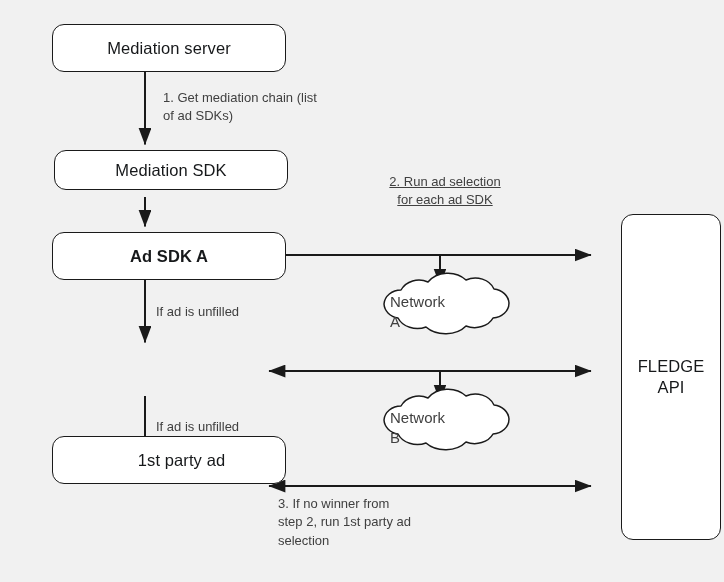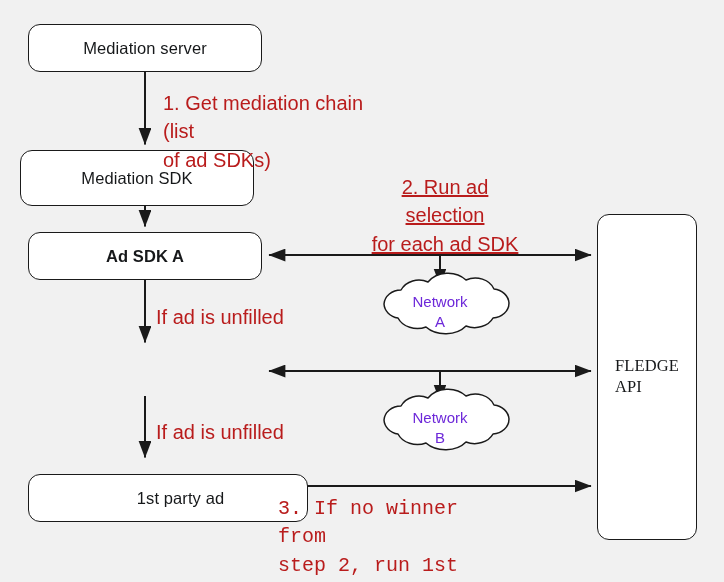--- a/index.html
+++ b/index.html
@@ -27,39 +27,40 @@
   }
   .node-box {
     position: absolute;
     box-sizing: border-box;
     background: #ffffff;
     border: 1.6px solid #1a1a1a;
     border-radius: 12px;
     display: flex;
     align-items: center;
     justify-content: center;
+    text-align: center;
     font-size: 16.5px;
     color: #16181a;
     line-height: 1.25;
     letter-spacing: 0.1px;
+    margin-left: 24px;
   }
   .edge-label {
     position: absolute;
-    font-size: 20px;
-    color: #b91c1c;
+    font-size: 13px;
+    color: #404040;
     line-height: 1.42;
     white-space: pre-line;
   }
   .edge-label.centered { text-align: center; }
   .cloud-label {
     position: absolute;
     font-size: 15px;
-    color: #6d28d9;
+    color: #404040;
     line-height: 1.35;
-    text-align: center;
     white-space: pre-line;
   }
 </style>
 </head>
 <body>
 
 <div id="diagram-root">
 
   <svg class="layer" viewBox="0 0 724 582" xmlns="http://www.w3.org/2000/svg">
     <defs>
@@ -111,51 +112,51 @@
              a25,18 0 0 1 -40,1
              a21,17 0 0 1 -28,-9
              a17,15 0 0 1 -14,-14
              a17,15 0 0 1 17,-14 z" fill="#ffffff" stroke="#1a1a1a" stroke-width="1.5" stroke-linejoin="round"></path>
   </svg>
 
   <div class="node-box" style="left:28px; top:24px; width:234px; height:48px;">
     <span>Mediation server</span>
   </div>
 
-  <div class="node-box" style="left:20px; top:150px; width:234px; height:56px;">
+  <div class="node-box" style="left:30px; top:150px; width:234px; height:40px;">
     <span>Mediation SDK</span>
   </div>
 
   <div class="node-box" style="left:28px; top:232px; width:234px; height:48px;font-weight:bold;">
     <span>Ad SDK A</span>
   </div>
 
 
-  <div class="node-box" style="left:28px; top:474px; width:280px; height:48px;padding-left:25px;">
+  <div class="node-box" style="left:28px; top:436px; width:234px; height:48px;padding-left:25px;">
     <span>1st party ad</span>
   </div>
 
-  <div class="node-box" style="left:597px; top:214px; width:100px; height:326px; white-space:pre-line;font-family:Liberation Serif, serif;">
+  <div class="node-box" style="left:597px; top:214px; width:100px; height:326px; white-space:pre-line;">
     <span>FLEDGE
 API</span>
   </div>
 
   <div class="cloud-label" style="left:390px; top:292px; width:100px;">Network
 A</div>
 
   <div class="cloud-label" style="left:390px; top:408px; width:100px;">Network
 B</div>
 
   <div class="edge-label" style="left:163px; top:89px; width:230px;">1. Get mediation chain (list
 of ad SDKs)</div>
 
   <div class="edge-label centered" style="left:360px; top:173px; width:170px;text-decoration:underline;">2. Run ad selection
 for each ad SDK</div>
 
-  <div class="edge-label" style="left:278px; top:495px; width:240px;font-family:Liberation Mono, monospace;">3. If no winner from
+  <div class="edge-label" style="left:278px; top:495px; width:240px;">3. If no winner from
 step 2, run 1st party ad
 selection</div>
 
   <div class="edge-label" style="left:156px; top:303px; width:160px;">If ad is unfilled</div>
 
   <div class="edge-label" style="left:156px; top:418px; width:160px;">If ad is unfilled</div>
 
 </div>
 
 </body></html>

